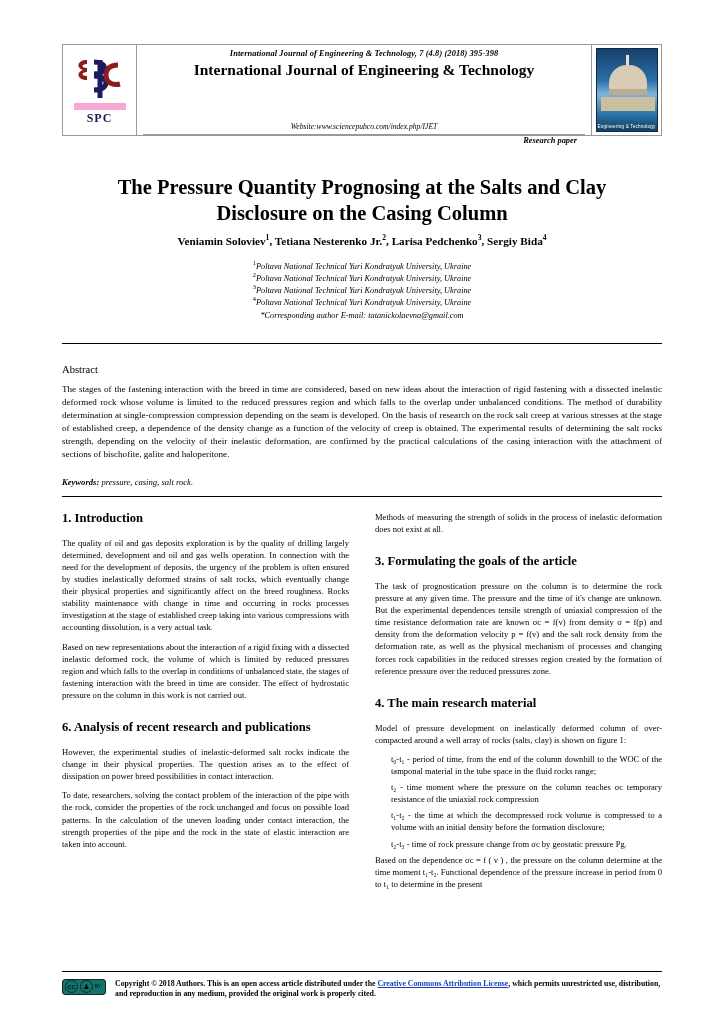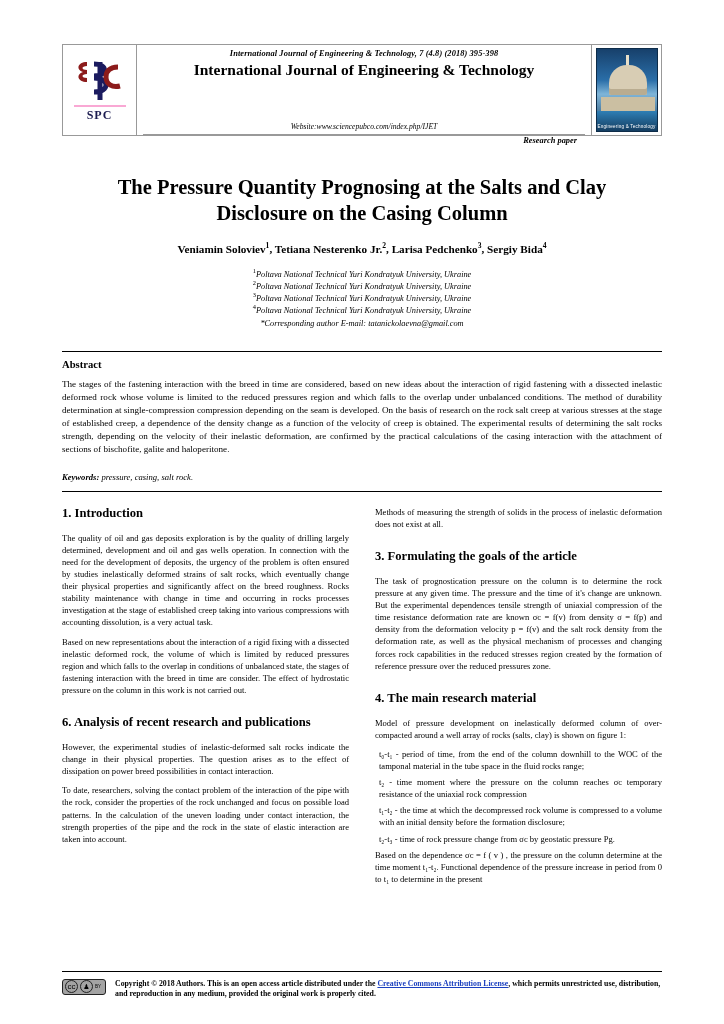--- a/index.html
+++ b/index.html
@@ -39,21 +39,21 @@
     position: relative;
     width: 52px;
     height: 46px;
   }
   .spc-mark svg { display: block; }
   .spc-word {
     font-family: "Liberation Serif", serif;
     font-weight: bold;
     font-size: 12px;
     letter-spacing: 1px;
-    border-top: 2px solid #f9a8d4;
+    border-top: 7px solid #f9a8d4;
     width: 52px;
     text-align: center;
     margin-top: 1px;
     padding-top: 1px;
     color: #1b1b4f;
   }
   .mast-center {
     flex: 1;
     text-align: center;
     padding: 4px 6px 2px 6px;
@@ -135,42 +135,42 @@
   .title-block { text-align: center; margin-top: 38px; }
   .paper-title {
     font-size: 20.5px;
     font-weight: bold;
     line-height: 1.28;
     margin: 0 10px;
   }
   .authors {
     font-size: 11.2px;
     font-weight: bold;
-    margin-top: 17px;
+    margin-top: 9px;
   }
   .authors sup { font-size: 7.6px; }
   .affils {
     margin-top: 14px;
     font-size: 8.3px;
     font-style: italic;
     line-height: 1.42;
   }
   .affils sup { font-size: 6.4px; font-style: normal; }
   .corresp {
     font-size: 8.3px;
     font-style: italic;
     margin-top: 1px;
   }
 
   
   .rule { border-top: 1px solid #000; margin: 22px 0 0 0; }
   .abstract-head {
-    font-weight: bold;
+    font-weight: normal;
     font-size: 10.6px;
-    margin: 7px 0 8px 0;
+    margin: 20px 0 8px 0;
   }
   .abstract-body {
     font-size: 9.1px;
     line-height: 1.42;
     text-align: justify;
   }
   .keywords {
     font-size: 8.6px;
     margin-top: 16px;
     font-style: italic;
@@ -194,42 +194,42 @@
   }
   h2.sec.gap { margin-top: 19px; }
   p.body {
     font-size: 8.55px;
     line-height: 1.42;
     text-align: justify;
     margin: 0 0 7px 0;
   }
   p.tight { margin-bottom: 12px; }
   .col-right p.body { text-align: justify; }
-  .itm { margin: 0 0 4px 4px; font-size: 8.55px; line-height: 1.42; text-align: justify; }
+  .itm { margin: 0 0 4px 16px; font-size: 8.55px; line-height: 1.42; text-align: justify; }
 
   
   .footer {
     position: absolute;
     left: 62px;
     right: 62px;
     bottom: 24px;
     border-top: 1px solid #000;
     padding-top: 7px;
     display: flex;
     align-items: flex-start;
     gap: 9px;
   }
   .cc {
     width: 44px; height: 16px;
     border: 1px solid #222;
     border-radius: 3px;
     display: flex;
     align-items: center;
     flex: 0 0 44px;
-    background: #a3a3a3;
+    background: #0f766e;
     overflow: hidden;
   }
   .cc .circ {
     width: 13px; height: 13px; border-radius: 50%;
     border: 1px solid #222;
     margin-left: 2px;
     font-size: 8px;
     display: flex; align-items: center; justify-content: center;
     font-family: "Liberation Sans", sans-serif;
   }

